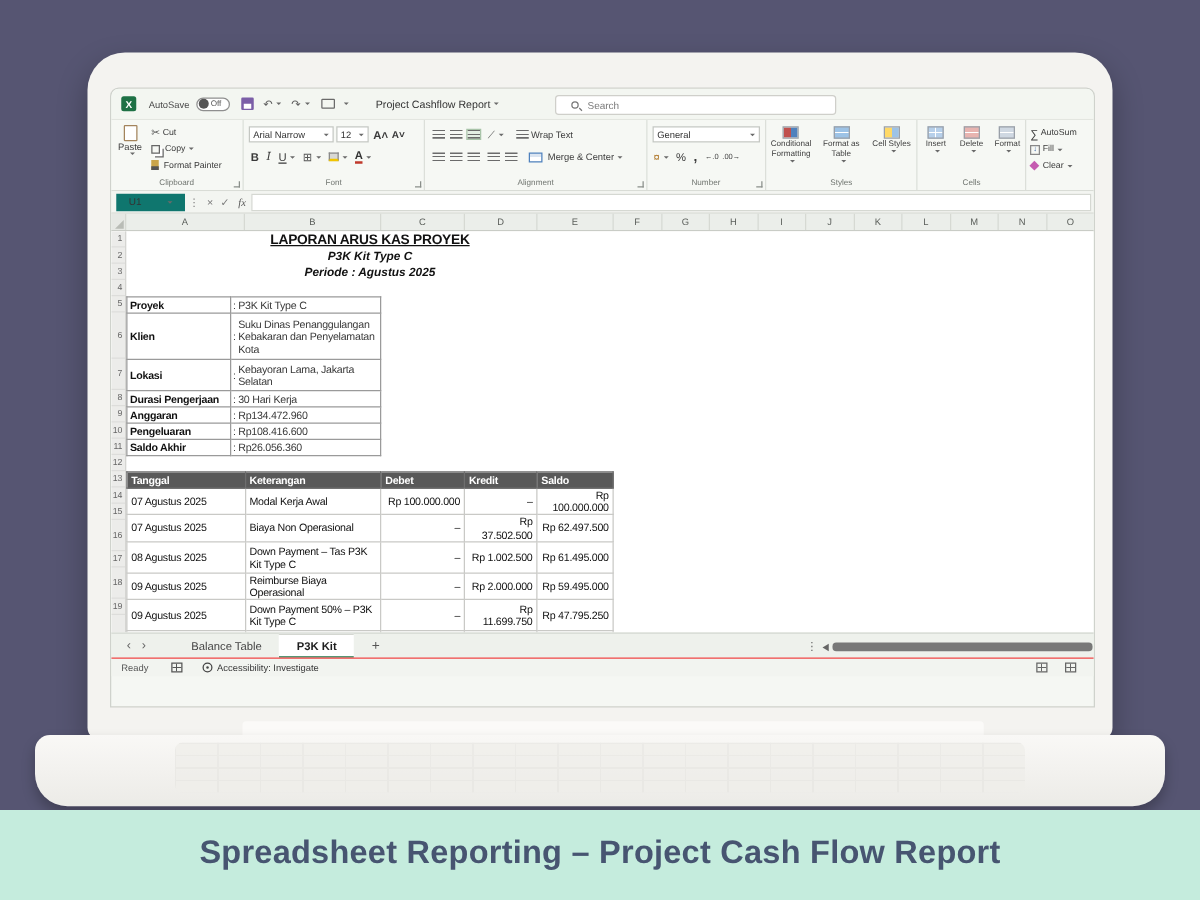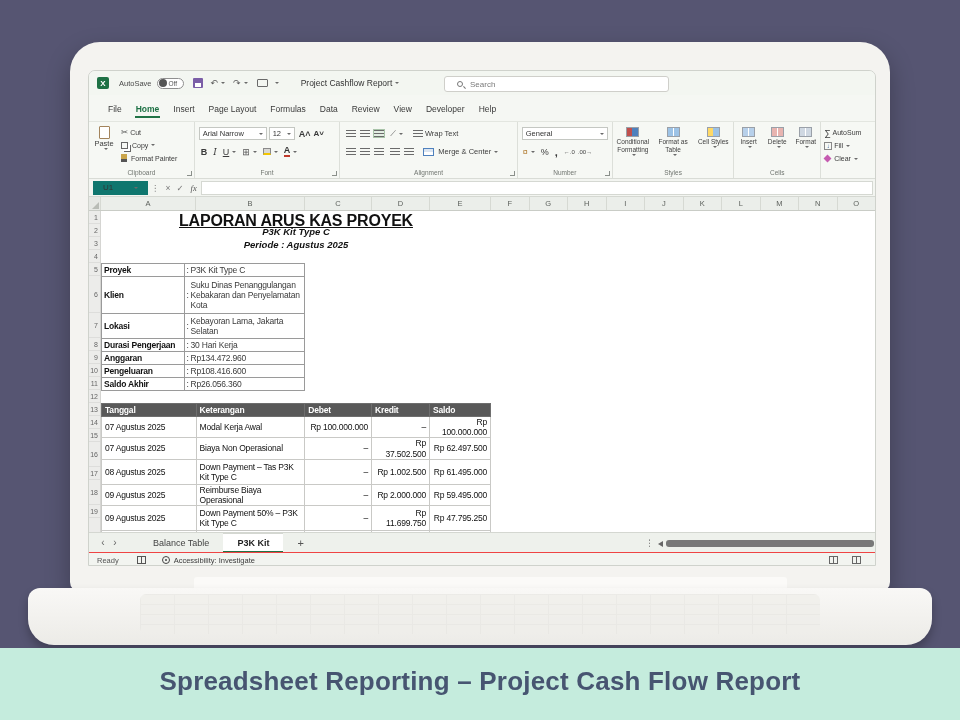--- a/index.html
+++ b/index.html
@@ -107,21 +107,21 @@
   .cwF{flex:1}
 
   
   .grid { position:relative; height:321px; background:#fff; overflow:hidden; }
   .gutter { position:absolute; left:0; top:0; width:12px; height:321px; background:#ececea;
     border-right:1px solid #d5d5d2; }
   .gut { font-size:7px; color:#666; text-align:right; padding-right:2px;
     border-bottom:1px solid #dddddb; display:flex; align-items:center; justify-content:flex-end; }
 
   .sheettxt { position:absolute; left:12px; width:390px; text-align:center; color:#111; }
-  .t1 { top:1px; font-size:16px; font-weight:bold; text-decoration:underline; letter-spacing:-.2px; }
+  .t1 { top:1px; font-size:11px; font-weight:bold; text-decoration:underline; letter-spacing:-.2px; }
   .t2 { top:15px; font-size:9.5px; font-weight:bold; font-style:italic; }
   .t3 { top:28px; font-size:9.5px; font-weight:bold; font-style:italic; }
 
   table { border-collapse:collapse; }
   .infotbl { position:absolute; left:12px; top:52px; width:204px; }
   .infotbl td, .infotbl th { border:1px solid #9a9a9a; font-size:8.5px; letter-spacing:-.2px; }
   .infotbl th { width:76px; text-align:left; font-weight:bold; padding-left:2px; color:#111; }
   .infotbl td { width:109px; }
   .ival { display:flex; align-items:center; }
   .ival .colon { padding:0 2px 0 1px; }
@@ -196,32 +196,20 @@
     <div class="doc-title">
       <span>Project Cashflow Report</span>
       <span class="car sm"></span>
     </div>
     <div class="searchbox">
       <div class="mag"></div>
       <span class="search-txt">Search</span>
     </div>
   </div>
 
-  <div class="menubar">
-    <span class="mtab">File</span>
-    <span class="mtab active">Home</span>
-    <span class="mtab">Insert</span>
-    <span class="mtab">Page Layout</span>
-    <span class="mtab">Formulas</span>
-    <span class="mtab">Data</span>
-    <span class="mtab">Review</span>
-    <span class="mtab">View</span>
-    <span class="mtab">Developer</span>
-    <span class="mtab">Help</span>
-  </div>
 
   <div class="ribbon">
 
     <div class="rgroup" style="width:106px">
       <div style="display:flex">
         <div style="width:30px; display:flex; flex-direction:column; align-items:center">
           <div style="width:11px;height:13px;border:1px solid #a3845c;background:#fff;border-radius:1px"></div>
           <span class="smalllbl">Paste</span>
           <span class="car sm"></span>
         </div>

